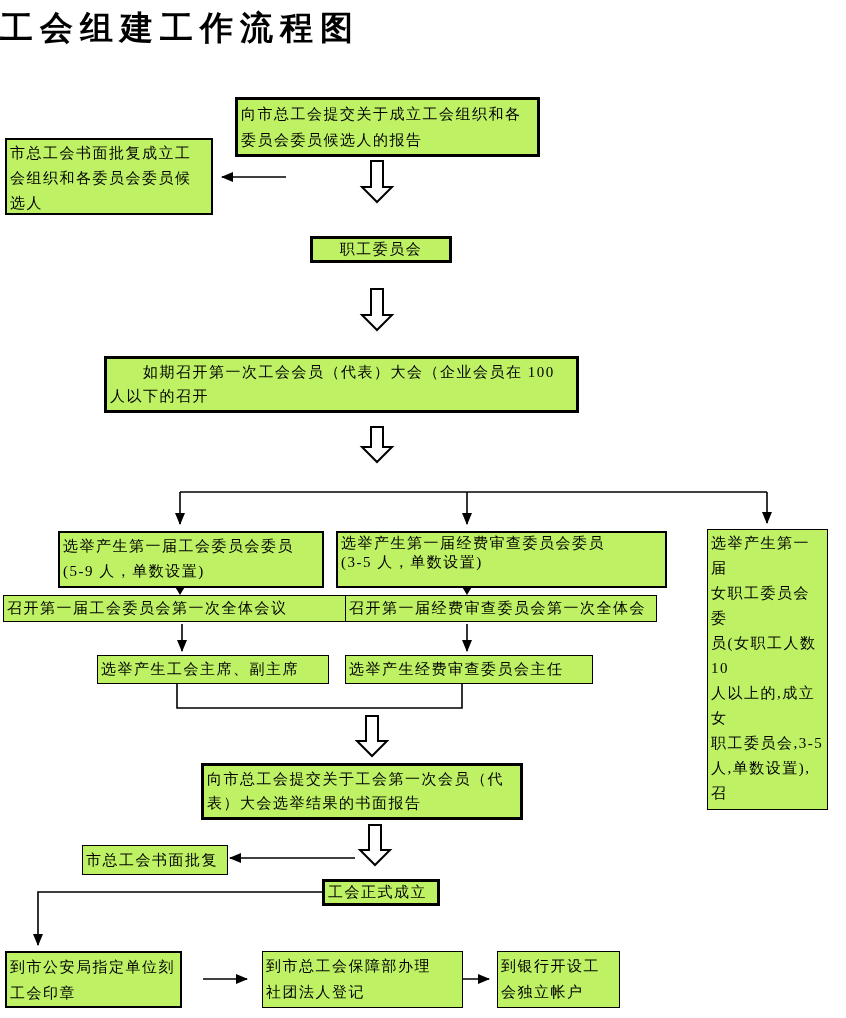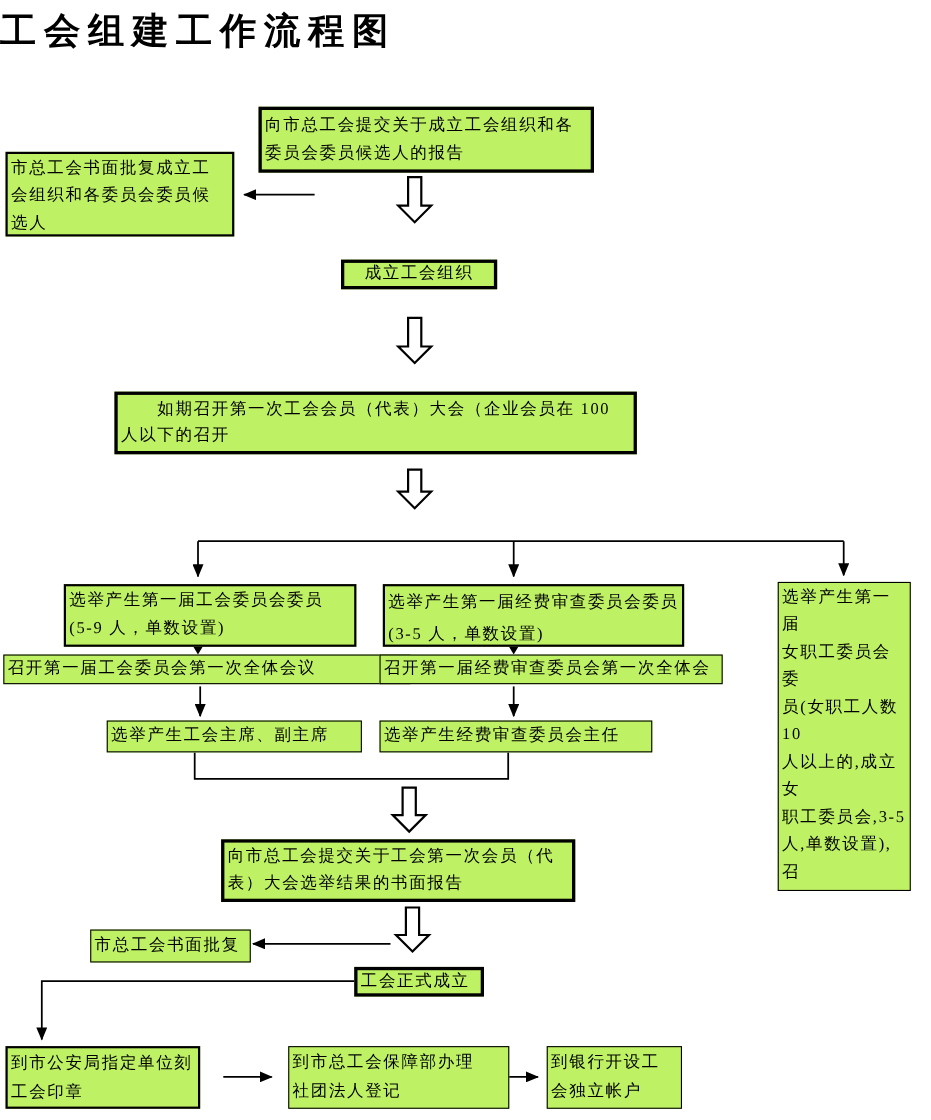--- a/index.html
+++ b/index.html
@@ -81,33 +81,33 @@
     <line x1="450" y1="979" x2="489" y2="979" marker-end="url(#ah)" stroke-width="2"></line>
   </svg>
 
   <div class="box thick" style="left:235px;top:97px;width:305px;height:60px;line-height:26px">向市总工会提交关于成立工会组织和各
 委员会委员候选人的报告</div>
 
   <div class="box" style="left:5px;top:138px;width:208px;height:77px;line-height:25px">市总工会书面批复成立工
 会组织和各委员会委员候
 选人</div>
 
-  <div class="box thick center" style="left:310px;top:236px;width:142px;height:27px;line-height:19px">成立工会组织</div>
+  <div class="box thick center" style="left:310px;top:236px;width:142px;height:27px;line-height:19px">职工委员会</div>
 
   <div class="box thick" style="left:104px;top:356px;width:475px;height:57px;line-height:24px">　　如期召开第一次工会会员（代表）大会（企业会员在 100 人以下的召开
 会员大会，100 人以上的召开会员代表大会。）</div>
 
   <div class="box" style="left:58px;top:531px;width:266px;height:57px;line-height:25px">选举产生第一届工会委员会委员
 (5-9 人，单数设置)</div>
 
   <div class="box b1" style="left:3px;top:595px;width:370px;height:27px;line-height:23px">召开第一届工会委员会第一次全体会议</div>
 
   <div class="box b1" style="left:97px;top:655px;width:232px;height:29px;line-height:25px">选举产生工会主席、副主席</div>
 
-  <div class="box" style="left:348px;top:531px;width:274px;height:57px;line-height:29px">选举产生第一届经费审查委员会委员
+  <div class="box" style="left:336px;top:531px;width:331px;height:57px;line-height:19px">选举产生第一届经费审查委员会委员
 (3-5 人，单数设置)</div>
 
   <div class="box b1" style="left:345px;top:595px;width:312px;height:27px;line-height:23px">召开第一届经费审查委员会第一次全体会议</div>
 
   <div class="box b1" style="left:345px;top:655px;width:248px;height:29px;line-height:25px">选举产生经费审查委员会主任</div>
 
   <div class="box b1" style="left:707px;top:529px;width:121px;height:281px;line-height:25px">选举产生第一届
 女职工委员会委
 员(女职工人数10
 人以上的,成立女

